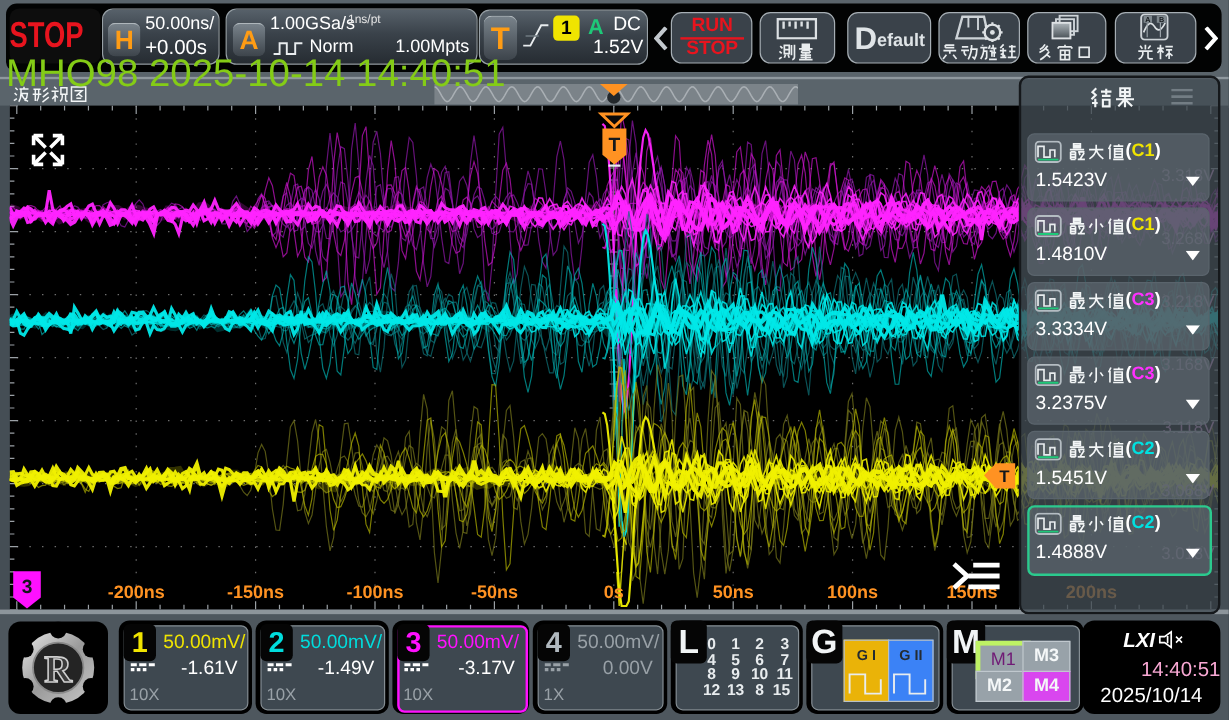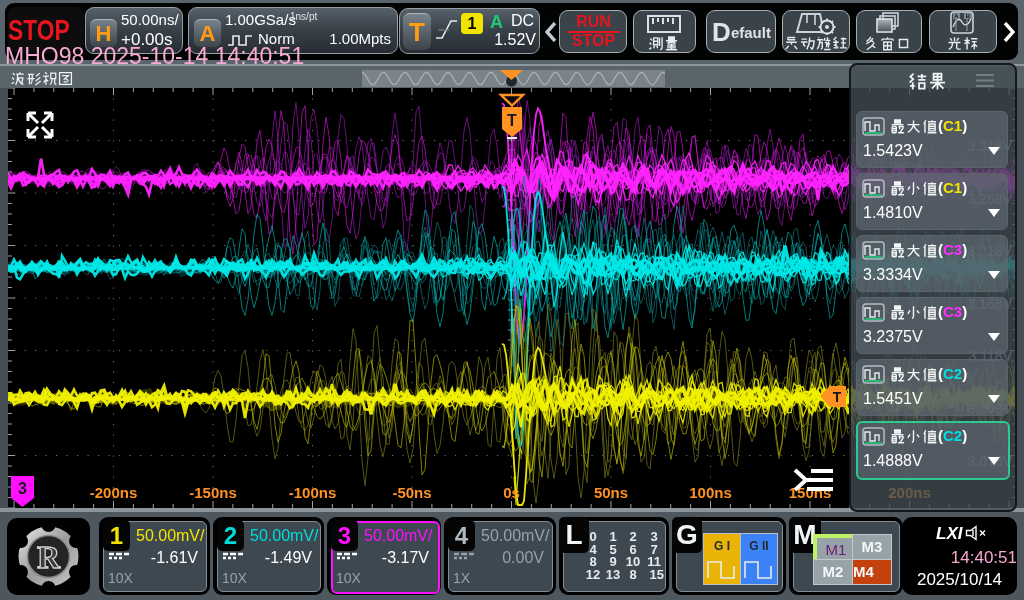--- a/index.html
+++ b/index.html
@@ -485,21 +485,21 @@
 <div class="ab" style="left:603px;top:541.5px;width:20px;text-align:center;font-size:13px;font-weight:bold;color:#e8ecee">5</div>
 <div class="ab" style="left:623px;top:541.5px;width:20px;text-align:center;font-size:13px;font-weight:bold;color:#e8ecee">6</div>
 <div class="ab" style="left:644px;top:541.5px;width:20px;text-align:center;font-size:13px;font-weight:bold;color:#e8ecee">7</div>
 <div class="ab" style="left:583px;top:554px;width:20px;text-align:center;font-size:13px;font-weight:bold;color:#e8ecee">8</div>
 <div class="ab" style="left:603px;top:554px;width:20px;text-align:center;font-size:13px;font-weight:bold;color:#e8ecee">9</div>
 <div class="ab" style="left:623px;top:554px;width:20px;text-align:center;font-size:13px;font-weight:bold;color:#e8ecee">10</div>
 <div class="ab" style="left:644px;top:554px;width:20px;text-align:center;font-size:13px;font-weight:bold;color:#e8ecee">11</div>
 <div class="ab" style="left:583px;top:566.5px;width:20px;text-align:center;font-size:13px;font-weight:bold;color:#e8ecee">12</div>
 <div class="ab" style="left:603px;top:566.5px;width:20px;text-align:center;font-size:13px;font-weight:bold;color:#e8ecee">13</div>
 <div class="ab" style="left:623px;top:566.5px;width:20px;text-align:center;font-size:13px;font-weight:bold;color:#e8ecee">8</div>
-<div class="ab" style="left:644px;top:566.5px;width:20px;text-align:right;font-size:13px;font-weight:bold;color:#e8ecee">15</div>
+<div class="ab" style="left:644px;top:566.5px;width:20px;text-align:left;font-size:13px;font-weight:bold;color:#e8ecee">15</div>
 <div class="ab" style="left:672px;top:517px;width:114px;height:78px;background:#000;border-radius:9px"></div>
 <div class="ab" style="left:676px;top:521px;width:105px;height:69px;background:#3e4850;border:1px solid #848d93;border-radius:6px"></div>
 <div class="ab" style="left:672px;top:517px;width:30px;height:36px;background:#050505;border-radius:5px;color:#f2f5f6;font-weight:bold;font-size:28px;text-align:center;line-height:36px">G</div>
 <div class="ab" style="left:703px;top:533px;width:36px;height:50px;background:#eab308;border:1px solid #b8c0c6">
     <div style="text-align:center;font-size:12px;font-weight:bold;color:#242b31;margin-top:5px">G I</div>
   </div>
 <svg class="ab" style="left:706px;top:556px" width="30" height="24">
     <path d="M2 22 V6 H15 V22 H28 V10" fill="none" stroke="#e8ecee" stroke-width="1.6"></path>
   </svg>
 <div class="ab" style="left:740px;top:533px;width:36px;height:50px;background:#3b82f6;border:1px solid #b8c0c6">
@@ -507,21 +507,21 @@
   </div>
 <svg class="ab" style="left:743px;top:556px" width="30" height="24">
     <path d="M2 22 V6 H15 V22 H28 V10" fill="none" stroke="#e8ecee" stroke-width="1.6"></path>
   </svg>
 <div class="ab" style="left:789px;top:517px;width:114px;height:78px;background:#000;border-radius:9px"></div>
 <div class="ab" style="left:793px;top:521px;width:105px;height:69px;background:#3e4850;border:1px solid #848d93;border-radius:6px"></div>
 <div class="ab" style="left:789px;top:517px;width:32px;height:36px;background:#050505;border-radius:5px;color:#f2f5f6;font-weight:bold;font-size:28px;text-align:center;line-height:36px">M</div>
 <div class="ab" style="left:813px;top:534px;width:38px;height:24px;background:#98a2a9;border:4px solid #bef264;color:#701a75;font-weight:normal;font-size:15px;text-align:center;line-height:24px">M1</div>
 <div class="ab" style="left:852px;top:534px;width:38px;height:24px;background:#98a2a9;border:1px solid #c0c8ce;color:#f4f7f8;font-weight:bold;font-size:15px;text-align:center;line-height:24px">M3</div>
 <div class="ab" style="left:813px;top:559px;width:38px;height:24px;background:#98a2a9;border:1px solid #c0c8ce;color:#f4f7f8;font-weight:bold;font-size:15px;text-align:center;line-height:24px">M2</div>
-<div class="ab" style="left:852px;top:559px;width:38px;height:24px;background:#c2410c;border:1px solid #c0c8ce;color:#f4f7f8;font-weight:bold;font-size:15px;text-align:left;line-height:24px">M4</div>
+<div class="ab" style="left:852px;top:559px;width:38px;height:24px;background:#d946ef;border:1px solid #c0c8ce;color:#f4f7f8;font-weight:bold;font-size:15px;text-align:center;line-height:24px">M4</div>
 <div class="ab" style="left:902px;top:517px;width:115px;height:78px;background:#000;border-radius:10px"></div>
 <div class="ab" style="left:936px;top:524px;color:#fff;font-weight:bold;font-style:italic;font-size:17px">LXI</div>
 <svg class="ab" style="left:965px;top:525px" width="22" height="16">
     <path d="M1.5 5.5 H5.5 L11 1.5 V14.5 L5.5 10.5 H1.5 Z M8 5 V11" fill="none" stroke="#fff" stroke-width="1.4"></path>
     <path d="M15 5.5 L20 10.5 M20 5.5 L15 10.5" stroke="#fff" stroke-width="1.3"></path>
   </svg>
 <div class="ab" style="left:902px;top:548px;width:115px;text-align:right;color:#f9a8d4;font-size:17px">14:40:51</div>
 <div class="ab" style="left:902px;top:570px;width:115px;text-align:center;color:#fff;font-size:17px">2025/10/14</div>
-<div class="ab" style="left:5px;top:43px;font-size:23px;color:#f9a8d4;white-space:nowrap;z-index:50">MHO98 2025-10-14 14:40:51</div>
+<div class="ab" style="left:5px;top:43px;font-size:32px;color:#84cc16;white-space:nowrap;z-index:50">MHO98 2025-10-14 14:40:51</div>
 </body></html>

